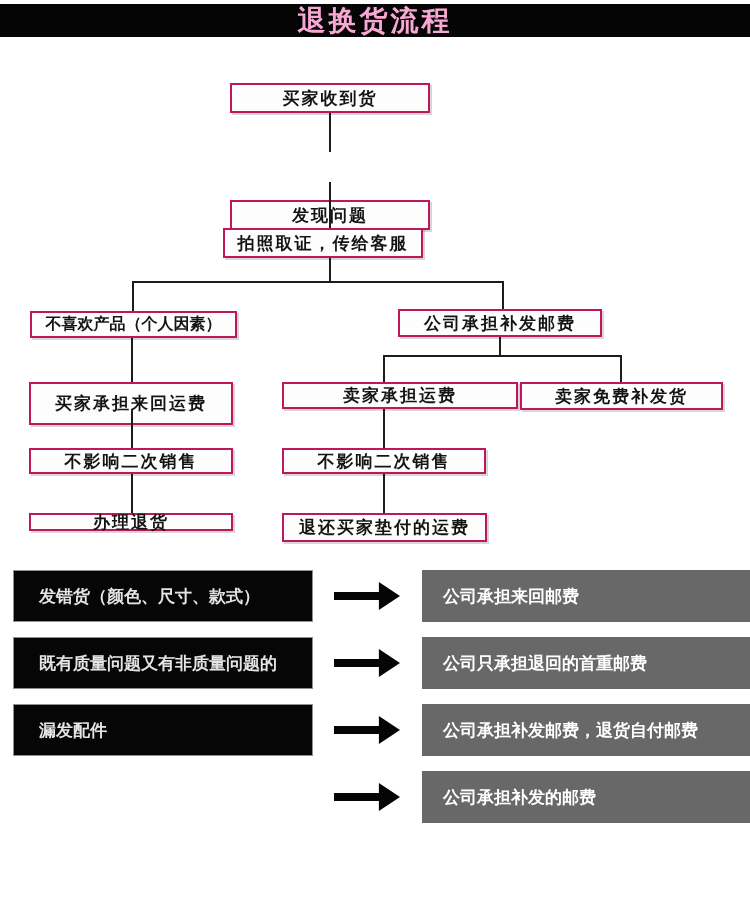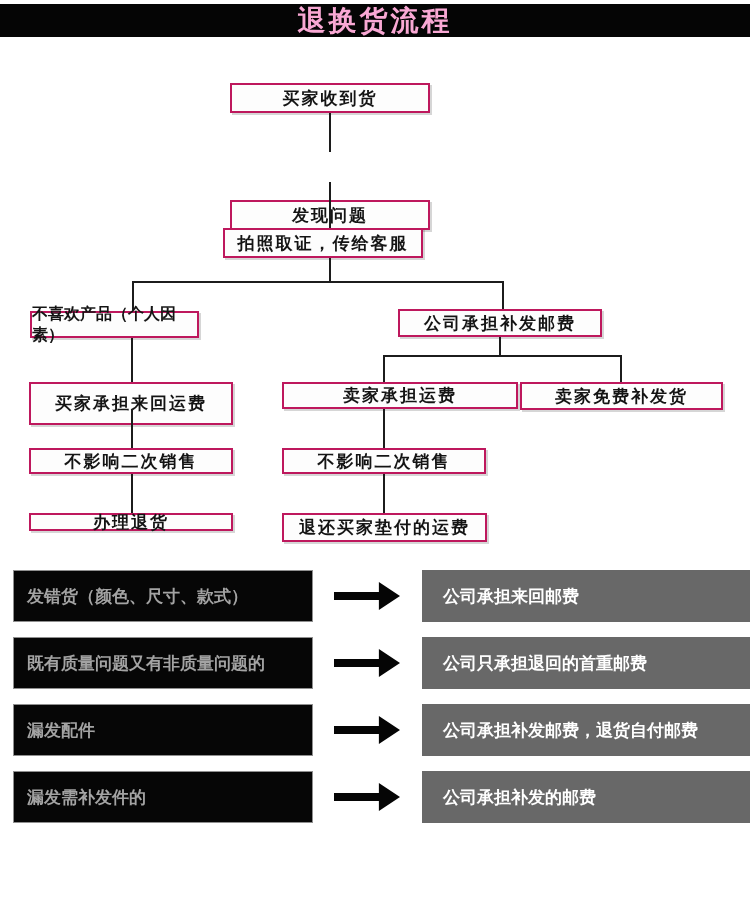--- a/index.html
+++ b/index.html
@@ -14,21 +14,21 @@
         display:flex;align-items:center;justify-content:center;
         font-size:17px;font-weight:bold;color:#141414;letter-spacing:2px;
         box-shadow:2px 2px 0 rgba(0,0,0,0.16);}
   .node.tight{font-size:16px;letter-spacing:0px;}
   
   .line{position:absolute;background:#1c1c1c;}
   
   .crow{position:absolute;left:0;width:750px;height:52px;}
   .cbox{position:absolute;left:13px;top:0;width:300px;height:52px;background:#060606;
         border:1px solid #8f8f8f;box-sizing:border-box;display:flex;align-items:center;
-        color:#a3a3a3;font-size:17px;font-weight:bold;padding-left:13px;}
+        color:#e5e5e5;font-size:17px;font-weight:bold;padding-left:25px;}
   .rbox{position:absolute;left:422px;top:0;width:347px;height:52px;background:#686868;
         display:flex;align-items:center;color:#ffffff;font-size:17px;font-weight:bold;
         padding-left:21px;box-sizing:border-box;}
   .arrow{position:absolute;left:334px;top:12px;width:66px;height:28px;background:#050505;
          clip-path:polygon(0 36%,68% 36%,68% 0,100% 50%,68% 100%,68% 64%,0 64%);}
   
   .note{position:absolute;left:13px;top:830px;width:725px;height:46px;background:#070707;
         border:1px solid #8f8f8f;box-sizing:border-box;display:flex;align-items:center;
         justify-content:center;color:#ffffff;font-size:16px;font-weight:bold;letter-spacing:1px;}
 </style>
@@ -37,21 +37,21 @@
 
 <div class="page">
 
   <div class="banner">
     <span class="title">退换货流程</span>
   </div>
 
   <div class="node" style="left:230px;top:83px;width:200px;height:30px;">买家收到货</div>
   <div class="node" style="left:230px;top:152px;width:200px;height:30px;margin-top:48px;">发现问题</div>
   <div class="node" style="left:223px;top:228px;width:200px;height:30px;">拍照取证，传给客服</div>
-  <div class="node tight" style="left:30px;top:311px;width:169px;height:27px;">不喜欢产品（个人因素）</div>
+  <div class="node tight" style="left:30px;top:311px;width:207px;height:27px;">不喜欢产品（个人因素）</div>
   <div class="node" style="left:398px;top:309px;width:204px;height:28px;">公司承担补发邮费</div>
   <div class="node" style="left:29px;top:382px;width:204px;height:43px;">买家承担来回运费</div>
   <div class="node" style="left:282px;top:382px;width:236px;height:27px;">卖家承担运费</div>
   <div class="node" style="left:520px;top:382px;width:203px;height:28px;">卖家免费补发货</div>
   <div class="node" style="left:29px;top:448px;width:204px;height:26px;">不影响二次销售</div>
   <div class="node" style="left:282px;top:448px;width:204px;height:26px;">不影响二次销售</div>
   <div class="node" style="left:29px;top:513px;width:204px;height:18px;">办理退货</div>
   <div class="node" style="left:282px;top:513px;width:205px;height:29px;">退还买家垫付的运费</div>
 
   <div class="line" style="left:329px;top:113px;width:2px;height:39px;"></div>
@@ -79,19 +79,18 @@
     <div class="cbox">既有质量问题又有非质量问题的</div>
     <div class="arrow"></div>
     <div class="rbox">公司只承担退回的首重邮费</div>
   </div>
   <div class="crow" style="top:704px;">
     <div class="cbox">漏发配件</div>
     <div class="arrow"></div>
     <div class="rbox">公司承担补发邮费，退货自付邮费</div>
   </div>
   <div class="crow" style="top:771px;">
-    <div class="cbox">漏发需补发件的</div>
     <div class="arrow"></div>
     <div class="rbox">公司承担补发的邮费</div>
   </div>
 
 
 </div>
 
 </body></html>

